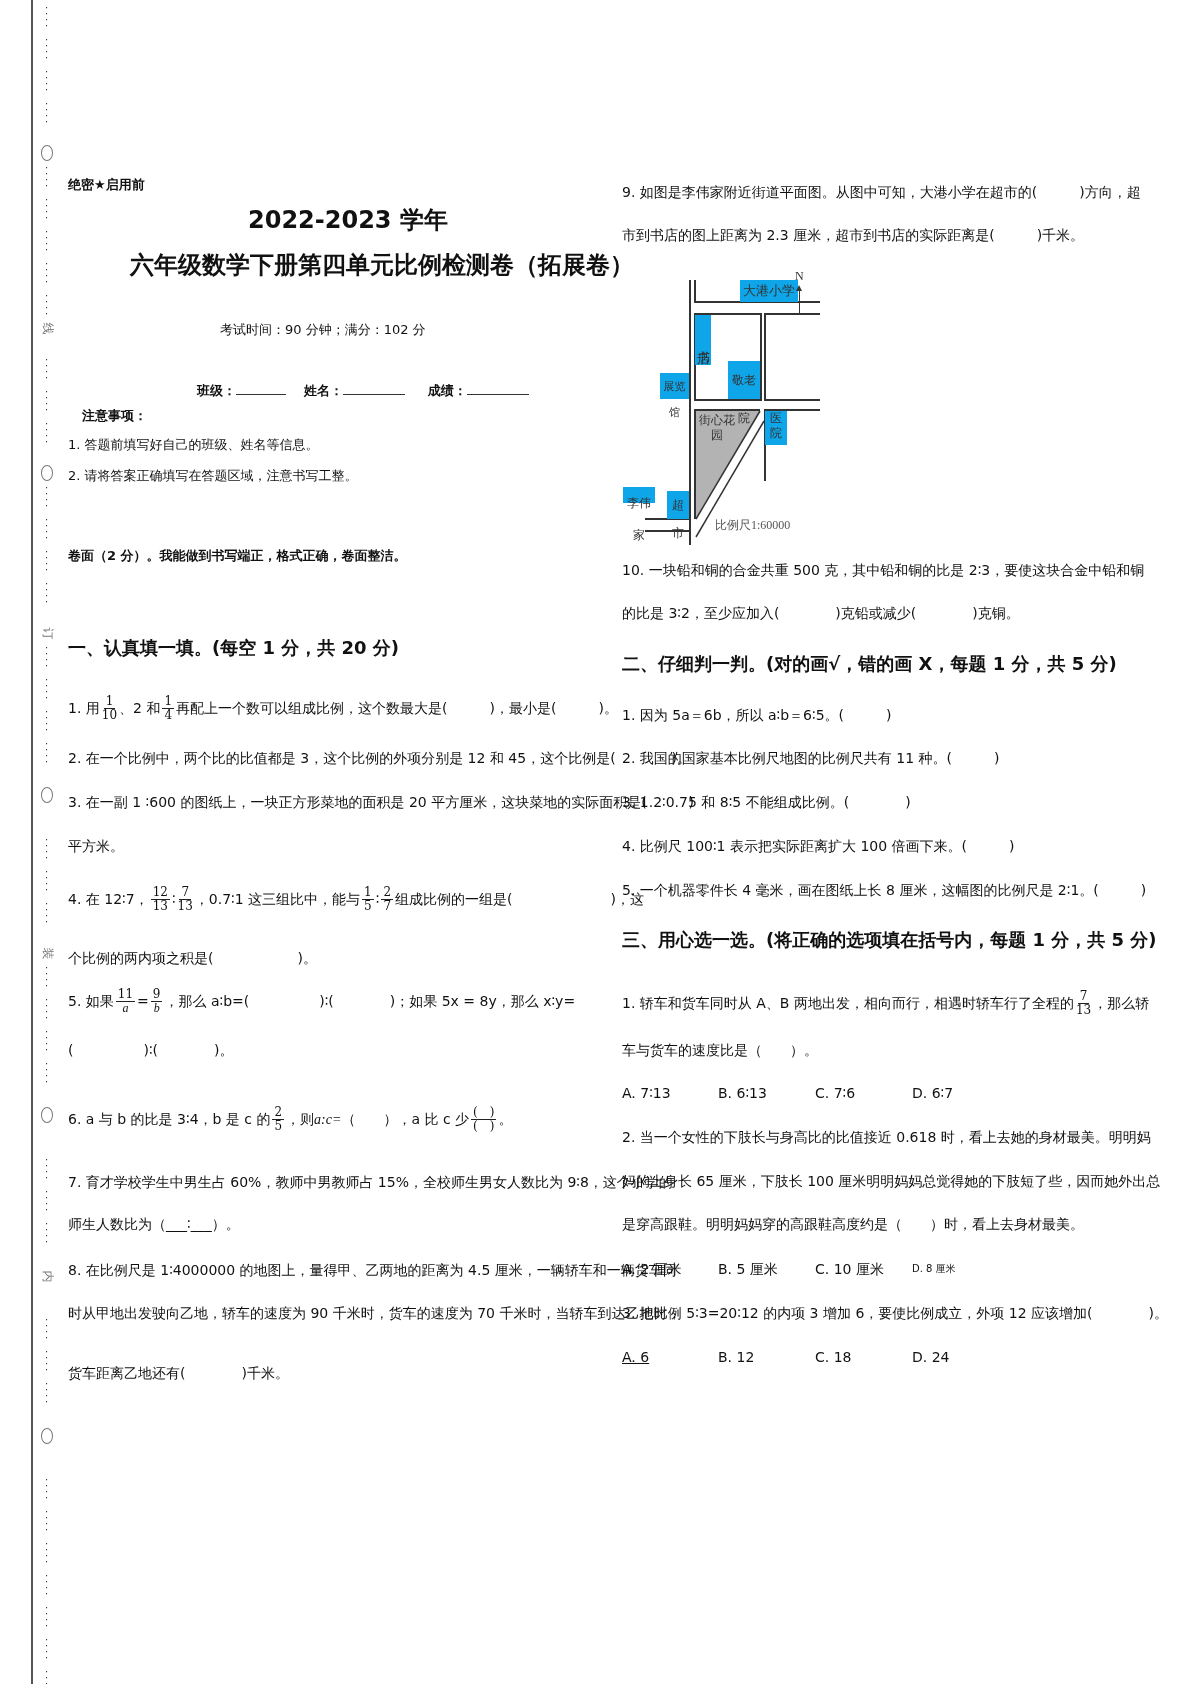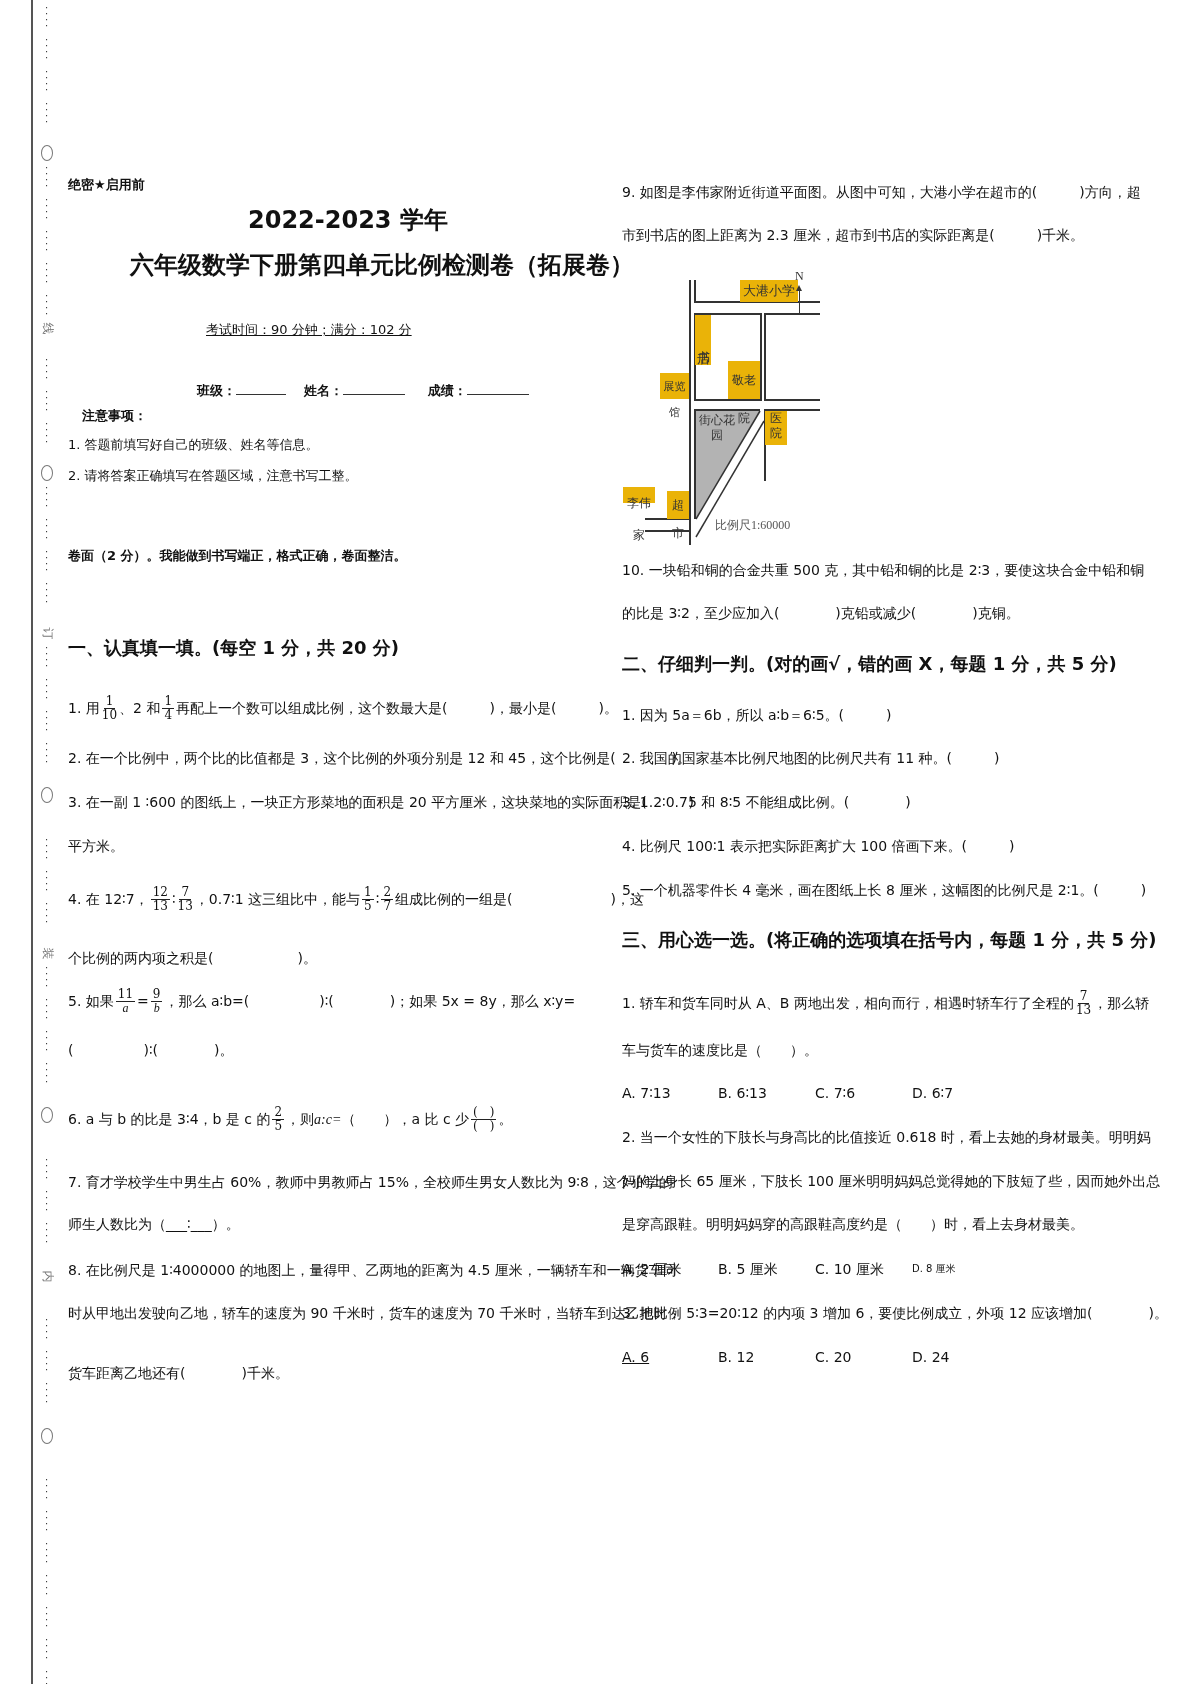--- a/index.html
+++ b/index.html
@@ -17,21 +17,21 @@
   .title2 { font-size:24px; font-weight:bold; }
   .section { font-size:18px; font-weight:bold; }
   .small { font-size:13px; }
   .blank { display:inline-block; border-bottom:1px solid #333; height:14px; vertical-align:baseline; }
   .frac { display:inline-flex; flex-direction:column; align-items:center; vertical-align:middle; font-size:12px; line-height:13px; margin:0 2px; font-family:"DejaVu Serif","Liberation Serif",serif; }
   .frac .num { border-bottom:1px solid #222; padding:0 2px; }
   .it { font-style:italic; font-family:"Liberation Serif","DejaVu Serif",serif; }
 
   .map { position:absolute; left:620px; top:265px; width:200px; height:280px; }
   .map .line { position:absolute; background:#333; }
-  .map .label { position:absolute; background:#eab308; color:#333; font-family:"Liberation Serif","DejaVu Serif",serif; font-size:13px; line-height:15px; text-align:center; }
+  .map .label { position:absolute; background:#0ea5e9; color:#333; font-family:"Liberation Serif","DejaVu Serif",serif; font-size:13px; line-height:15px; text-align:center; }
   .map .vlabel { writing-mode:vertical-rl; }
   .map .scale { position:absolute; left:95px; top:252px; font-size:12px; color:#555; font-family:"Liberation Serif","DejaVu Serif",serif; white-space:nowrap; }
   .map .north { position:absolute; left:175px; top:4px; font-size:12px; font-family:"Liberation Serif","DejaVu Serif",serif; color:#333; }
 </style>
 </head>
 <body>
 
 <div class="binding">
   <div class="rule"></div>
   <div class="track" id="bindtrack">
@@ -83,21 +83,21 @@
       <div class="dots" style="top: 1573px;">·<br>·<br>·<br>·</div>
       <div class="dots" style="top: 1605px;">·<br>·<br>·<br>·</div>
       <div class="dots" style="top: 1637px;">·<br>·<br>·<br>·</div>
       <div class="dots" style="top: 1669px;">·<br>·<br>·<br>·</div>
     </div>
 </div>
 
 <div class="text bold small" style="left:68px;top:175px;">绝密★启用前</div>
 <div class="text title1" style="left:248px;top:205px;line-height:30px;">2022-2023 学年</div>
 <div class="text title2" style="left:130px;top:250px;line-height:30px;">六年级数学下册第四单元比例检测卷（拓展卷）</div>
-<div class="text small" style="left:206px;top:320px;text-decoration:underline;">考试时间：90 分钟；满分：102 分</div>
+<div class="text small" style="left:220px;top:320px;">考试时间：90 分钟；满分：102 分</div>
 
 <div class="text bold small" style="left:197px;top:380px;">
   <span>班级：</span><span class="blank" style="width:50px;"></span>
   &nbsp;&nbsp;&nbsp;<span>姓名：</span><span class="blank" style="width:62px;"></span>
   &nbsp;&nbsp;&nbsp;&nbsp;<span>成绩：</span><span class="blank" style="width:62px;"></span>
 </div>
 
 <div class="text bold small" style="left:82px;top:406px;">注意事项：</div>
 <div class="text small" style="left:68px;top:435px;">1. 答题前填写好自己的班级、姓名等信息。</div>
 <div class="text small" style="left:68px;top:466px;">2. 请将答案正确填写在答题区域，注意书写工整。</div>
@@ -237,14 +237,14 @@
 <div class="text" style="left:622px;top:1171px;font-size:14px;">妈的上身长 65 厘米，下肢长 100 厘米明明妈妈总觉得她的下肢短了些，因而她外出总</div>
 <div class="text" style="left:622px;top:1214px;font-size:14px;">是穿高跟鞋。明明妈妈穿的高跟鞋高度约是（　　）时，看上去身材最美。</div>
 <div class="text" style="left:622px;top:1259px;font-size:14px;">A. 2 厘米</div>
 <div class="text" style="left:718px;top:1259px;font-size:14px;">B. 5 厘米</div>
 <div class="text" style="left:815px;top:1259px;font-size:14px;">C. 10 厘米</div>
 <div class="text" style="left:912px;top:1259px;font-size:10px;">D. 8 厘米</div>
 
 <div class="text" style="left:622px;top:1303px;font-size:14px;">3. 把比例 5∶3=20∶12 的内项 3 增加 6，要使比例成立，外项 12 应该增加(　　　　)。</div>
 <div class="text" style="left:622px;top:1347px;font-size:14px;text-decoration:underline;">A. 6</div>
 <div class="text" style="left:718px;top:1347px;font-size:14px;">B. 12</div>
-<div class="text" style="left:815px;top:1347px;font-size:14px;">C. 20</div>
+<div class="text" style="left:815px;top:1347px;font-size:14px;">C. 18</div>
 <div class="text" style="left:912px;top:1347px;font-size:14px;">D. 24</div>
 
 </body></html>

